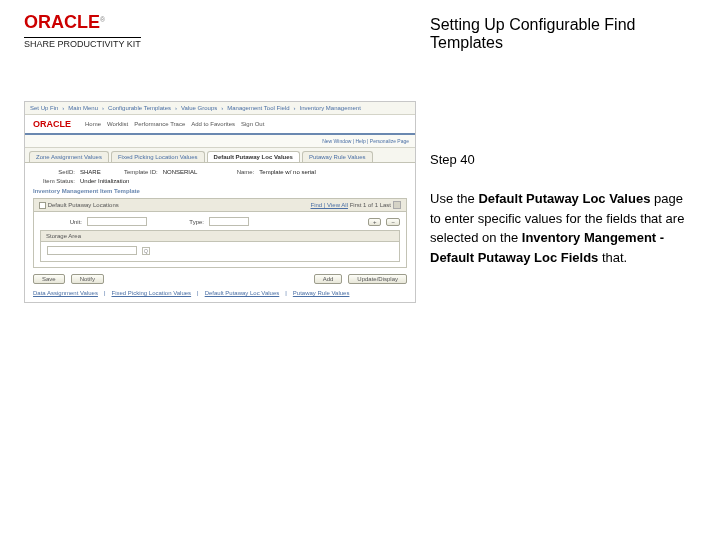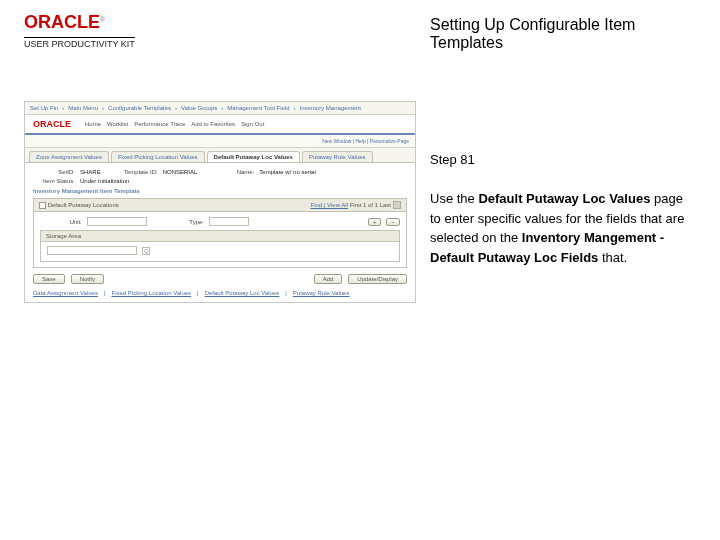--- a/index.html
+++ b/index.html
@@ -47,21 +47,21 @@
 </style>
 </head>
 <body>
 
 <div class="page">
   <div class="left-col">
     <div class="logo-block">
       <div>
         <span class="logo-text">ORACLE</span><span class="logo-r">®</span>
       </div>
-      <div class="logo-sub">USER PRODUCTIVITY KIT</div>
+      <div class="logo-sub">SHARE PRODUCTIVITY KIT</div>
     </div>
 
     <div class="app-shell">
       <div class="app-topbar">
         <span>Set Up Fin</span>›
         <span>Main Menu</span>›
         <span>Configurable Templates</span>›
         <span>Value Groups</span>›
         <span>Management Tool Field</span>›
         <span>Inventory Management</span>
@@ -141,20 +141,20 @@
           <span>Data Assignment Values</span>|
           <span>Fixed Picking Location Values</span>|
           <span>Default Putaway Loc Values</span>|
           <span>Putaway Rule Values</span>
         </div>
       </div>
     </div>
   </div>
 
   <div class="right-col">
-    <div class="title">Setting Up Configurable Item Templates</div>
+    <div class="title">Setting Up Configurable Find Templates</div>
     <div style="height:72px"></div>
-    <div class="step-label">Step 81</div>
+    <div class="step-label">Step 40</div>
     <p class="instruction">
       <span>Use the </span><span class="bold">Default Putaway Loc Values</span><span> page to enter specific values for the fields that are selected on the </span><span class="bold">Inventory Mangement - Default Putaway Loc Fields</span><span> that.</span>
     </p>
   </div>
 </div>
 
 </body></html>

